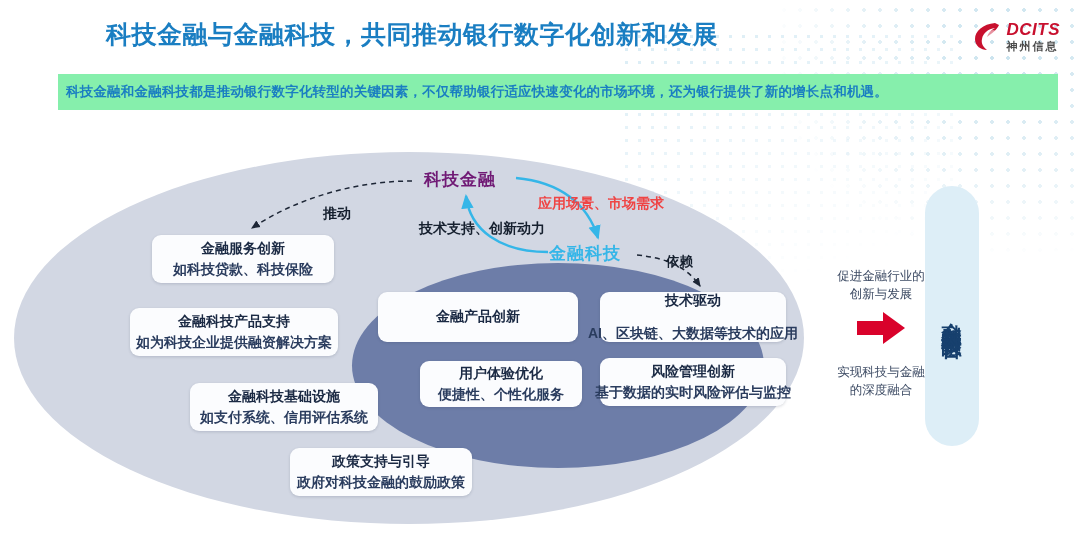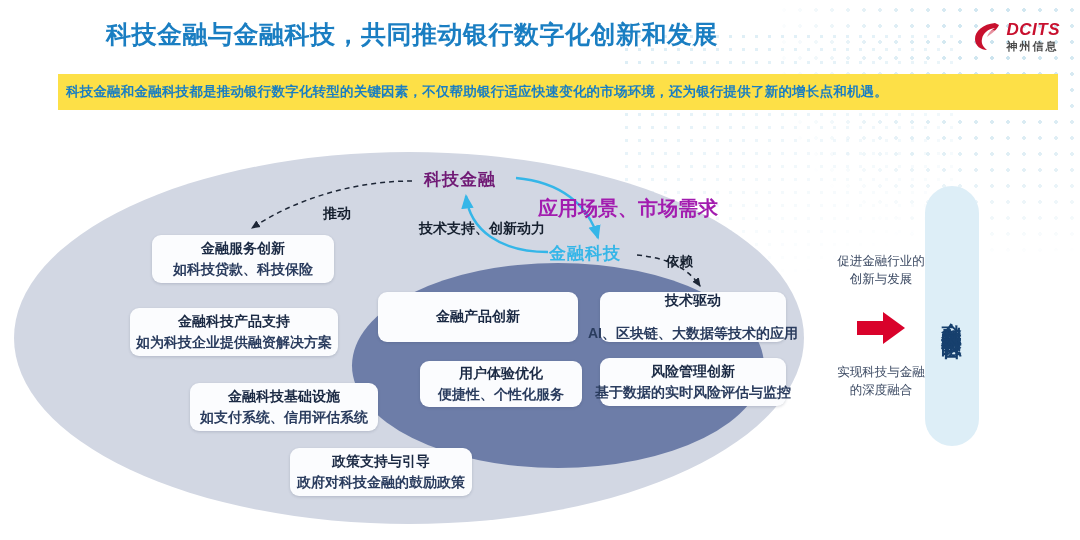--- a/index.html
+++ b/index.html
@@ -40,21 +40,21 @@
     position:absolute;right:20px;top:16px;height:40px;
     display:flex;align-items:center;gap:6px;
   }
   .logo-mark{width:28px;height:30px;flex:0 0 28px;}
   .logo-text{display:flex;flex-direction:column;line-height:1;}
   .logo-en{font-size:17px;font-weight:700;color:#c8102e;letter-spacing:.5px;font-style:italic;}
   .logo-cn{font-size:11px;font-weight:700;color:#4a4a4a;letter-spacing:2px;margin-top:3px;}
 
   .subbar{
     position:absolute;left:58px;top:74px;width:1000px;height:36px;
-    background:#fde047;
+    background:#86efac;
     display:flex;align-items:center;
     box-sizing:border-box;padding-left:8px;
   }
   .subbar span{
     font-size:13.5px;font-weight:700;color:#1a7ec2;white-space:nowrap;letter-spacing:.2px;
   }
 
   
   .ell-outer{
     position:absolute;left:14px;top:152px;width:790px;height:372px;
@@ -103,29 +103,29 @@
   #n-prod{left:378px;top:292px;width:200px;height:50px;}
   #n-tech{left:600px;top:292px;width:186px;height:50px;gap:12px;}
   #n-ux  {left:420px;top:361px;width:162px;height:46px;}
   #n-risk{left:600px;top:358px;width:186px;height:48px;}
 
   
   .cy-label{position:absolute;font-weight:700;white-space:nowrap;}
   #lbl-kjjr{left:424px;top:168px;font-size:17px;color:#701a75;letter-spacing:1px;}
   #lbl-jrkj{left:549px;top:242px;font-size:17px;color:#35b6e8;letter-spacing:1px;}
   #lbl-tuidong{left:323px;top:205px;font-size:14px;color:#16202f;}
-  #lbl-yingyong{left:538px;top:195px;font-size:20px;color:#a21caf;}
+  #lbl-yingyong{left:538px;top:195px;font-size:14px;color:#ef4444;}
   #lbl-jishu{left:419px;top:220px;font-size:14px;color:#16202f;}
   #lbl-yilai{left:666px;top:253px;font-size:13.5px;color:#16202f;}
 
   
   .side-note{
     position:absolute;font-size:12.5px;color:#3c4a63;line-height:1.45;text-align:center;width:92px;
   }
-  #note-top{left:835px;top:252px;}
+  #note-top{left:835px;top:267px;}
   #note-bot{left:835px;top:363px;}
   .red-arrow{position:absolute;left:855px;top:310px;width:52px;height:36px;}
 
   svg.overlay{position:absolute;left:0;top:0;width:1080px;height:540px;pointer-events:none;}
 </style>
 </head>
 <body>
 
 <div id="stage">
 

